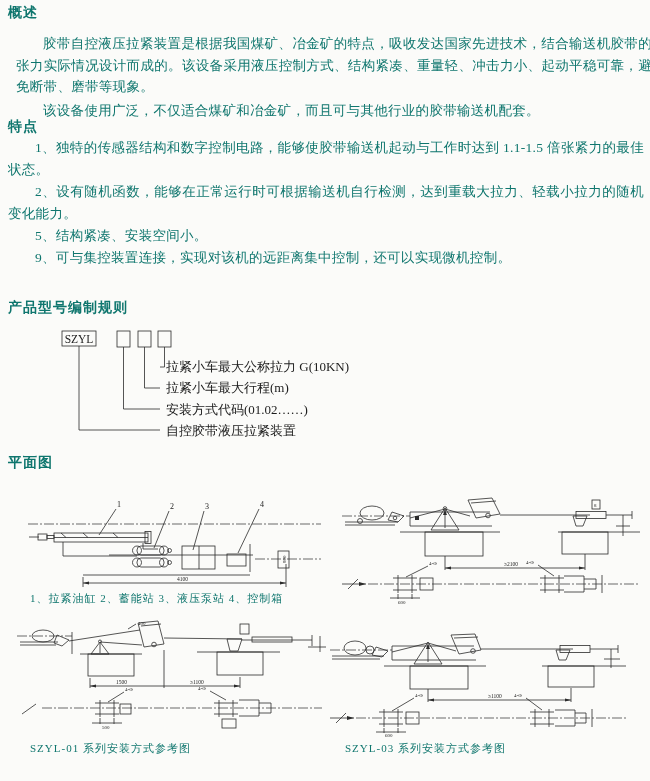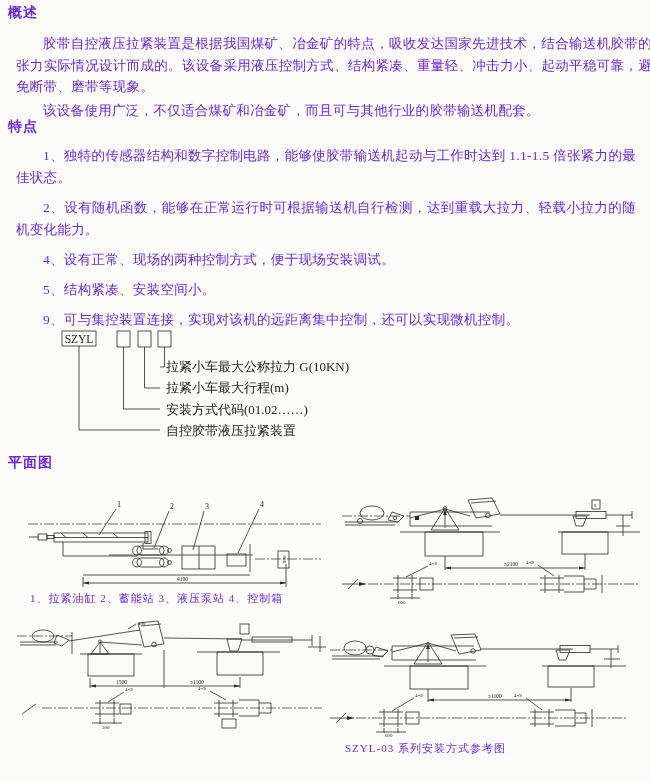--- a/index.html
+++ b/index.html
@@ -1,22 +1,22 @@
 <!DOCTYPE html>
 <html><head>
 <meta charset="utf-8">
 <style>
   html,body{margin:0;padding:0;background:#e8e8e8;}
   .page{position:relative;width:650px;height:781px;background:#fbfbf9;margin:0 auto;
-        font-family:"Liberation Serif", serif;color:#6d28d9;overflow:hidden;}
+        font-family:"Liberation Serif", serif;color:#0f766e;overflow:hidden;}
   .h{position:absolute;left:8px;font-family:"Liberation Sans", sans-serif;
      font-weight:700;font-size:14px;letter-spacing:1px;}
   .bodytext{position:absolute;left:8px;width:636px;font-size:13.5px;line-height:21.5px;
      text-align:justify;text-indent:2em;margin:8px;letter-spacing:0.3px;}
-  .features p{margin:8px;font-size:13.5px;line-height:22px;text-align:justify;
+  .features p{margin:0;font-size:13.5px;line-height:22px;text-align:justify;
      text-indent:2em;letter-spacing:0.3px;}
   .features{position:absolute;left:8px;top:137px;width:636px;}
   .cap{position:absolute;font-size:11px;text-align:left;letter-spacing:1px;}
   svg{position:absolute;overflow:visible;}
   svg line,svg path,svg rect,svg polygon,svg circle,svg ellipse{
      stroke:#2b2b2b;stroke-width:0.8;fill:none;}
   svg .cl{stroke-dasharray:10 2 2 2;stroke-width:0.7;}
   svg text{stroke:none;fill:#1c1c1c;font-family:"Liberation Serif", serif;}
   svg .dim{font-size:5.5px;}
   svg .tiny{font-size:5px;}
@@ -31,25 +31,25 @@
 <div class="page">
 
   <div class="h" style="top:4px">概述</div>
   <p class="bodytext" style="top:25px">胶带自控液压拉紧装置是根据我国煤矿、冶金矿的特点，吸收发达国家先进技术，结合输送机胶带的张力实际情况设计而成的。该设备采用液压控制方式、结构紧凑、重量轻、冲击力小、起动平稳可靠，避免断带、磨带等现象。</p>
   <p class="bodytext" style="top:92px">该设备使用广泛，不仅适合煤矿和冶金矿，而且可与其他行业的胶带输送机配套。</p>
 
   <div class="h" style="top:118px">特点</div>
   <div class="features">
     <p>1、独特的传感器结构和数字控制电路，能够使胶带输送机起动与工作时达到 1.1-1.5 倍张紧力的最佳状态。</p>
     <p>2、设有随机函数，能够在正常运行时可根据输送机自行检测，达到重载大拉力、轻载小拉力的随机变化能力。</p>
-    <p>4、设有正常、现场的两种控制方式，便于现场安装调试。</p>
     <p>5、结构紧凑、安装空间小。</p>
     <p>9、可与集控装置连接，实现对该机的远距离集中控制，还可以实现微机控制。</p>
   </div>
 
+  <div class="h" style="top:299px">产品型号编制规则</div>
 
   <svg style="left:0;top:328px" width="650" height="120" viewBox="0 0 650 120">
     <rect x="62" y="3" width="34" height="15"></rect>
     <text x="79" y="14.5" text-anchor="middle" font-size="11.5">SZYL</text>
     <rect x="117" y="3" width="13" height="16"></rect>
     <rect x="138" y="3" width="13" height="16"></rect>
     <rect x="158" y="3" width="13" height="16"></rect>
     <path d="M79 18 V102 H160"></path>
     <path d="M123.5 19 V81 H160"></path>
     <path d="M144.5 19 V60 H160"></path>
@@ -268,20 +268,21 @@
         <line x1="221" y1="80" x2="221" y2="97"></line>
       <line x1="202" y1="83" x2="226" y2="83"></line>
         <line x1="202" y1="94" x2="226" y2="94"></line>
       <path d="M227 80 H247 V96 H227"></path>
       <path d="M247 83 H259 V93 H247"></path>
       <rect x="210" y="99" width="14" height="9"></rect>
       <line x1="214" y1="80" x2="198" y2="71"></line>
       <text x="186" y="70" class="tiny">4-Φ</text>
     </g>
   </svg>
+  <div class="cap" style="left:30px;top:741px;width:290px">SZYL-01 系列安装方式参考图</div>
 
   <svg style="left:328px;top:634px" width="315" height="104" viewBox="0 0 315 104">
     <defs>
       <pattern id="spk3" width="9" height="9" patternUnits="userSpaceOnUse">
         <circle cx="2" cy="2.5" r="0.8" class="fillink"></circle>
           <circle cx="6.5" cy="6" r="0.7" class="fillink"></circle>
           <circle cx="4" cy="7.5" r="0.5" class="fillink"></circle>
       </pattern>
     </defs>
     <g>

